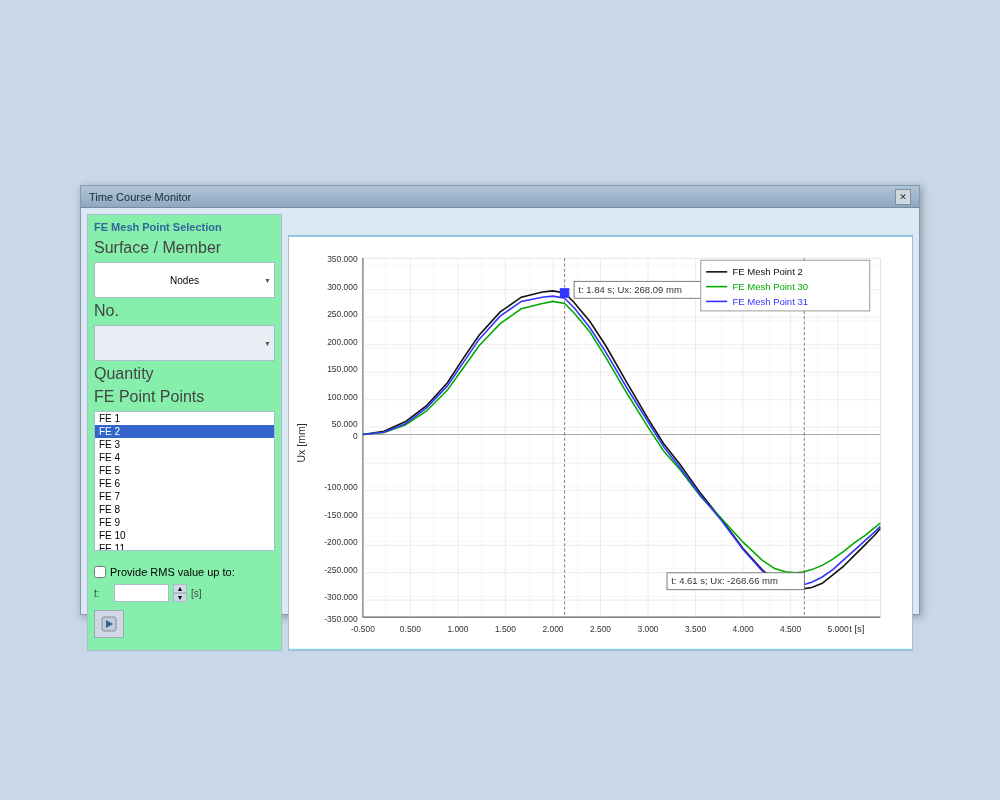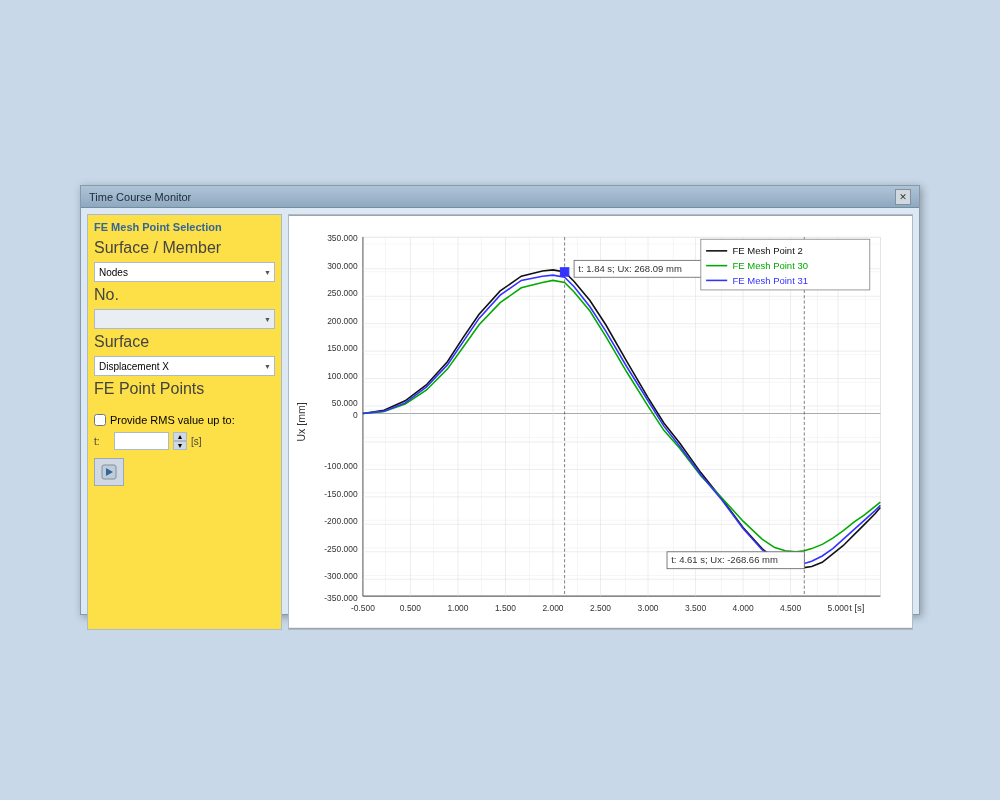--- a/index.html
+++ b/index.html
@@ -50,50 +50,51 @@
       color: #333;
     }
     .content {
       display: flex;
       flex: 1;
       padding: 6px;
       gap: 6px;
     }
     .left-panel {
       width: 195px;
-      background: #fde047;
+      background: #86efac;
       border: 1px solid #aabbcc;
       padding: 6px;
       display: flex;
       flex-direction: column;
       gap: 4px;
       flex-shrink: 0;
     }
     .section-title {
       color: #336699;
       font-size: 11px;
       font-weight: bold;
       margin-bottom: 2px;
     }
     .field-label {
       color: #444;
       font-size: 16px;
       margin-bottom: 1px;
     }
     .select-control {
       width: 100%;
-      height: 20px;
+      height: 36px;
       font-size: 10px;
       background: white;
       border: 1px solid #aabbcc;
       padding: 1px 4px;
       appearance: none;
       -webkit-appearance: none;
       position: relative;
       cursor: pointer;
+      text-align: center;
     }
     .select-wrapper {
       position: relative;
       width: 100%;
     }
     .select-wrapper::after {
       content: '▼';
       font-size: 7px;
       position: absolute;
       right: 4px;
@@ -174,24 +175,25 @@
       background: #d0d8e4;
       border: 1px solid #9baabb;
       display: flex;
       align-items: center;
       justify-content: center;
       cursor: pointer;
       margin-top: 4px;
     }
     .chart-area {
       flex: 1;
-      background: #a3a3a3;
+      background: #7dd3fc;
       border: 1px solid #aabbcc;
       position: relative;
       overflow: hidden;
+      margin-top: 21px;
     }
     svg.chart {
       width: 100%;
       height: 100%;
     }
   </style>
 </head>
 <body>
 
 <div class="window">
@@ -208,27 +210,35 @@
         <select class="select-control">
           <option>Nodes</option>
         </select>
       </div>
       <div class="field-label">No.</div>
       <div class="select-wrapper">
         <select class="select-control" style="background:#e8eef4; color:#888;">
           <option></option>
         </select>
       </div>
-      <div class="field-label">Surface</div>
-      <div class="select-wrapper">
-        <select class="select-control">
-          <option>Displacement X</option>
-        </select>
-      </div>
+      <div class="field-label">Quantity</div>
       <div class="field-label">FE Point Points</div>
+      <div class="fe-list" id="fe-list">
+          <div class="fe-list-item">FE 1</div>
+          <div class="fe-list-item selected">FE 2</div>
+          <div class="fe-list-item">FE 3</div>
+          <div class="fe-list-item">FE 4</div>
+          <div class="fe-list-item">FE 5</div>
+          <div class="fe-list-item">FE 6</div>
+          <div class="fe-list-item">FE 7</div>
+          <div class="fe-list-item">FE 8</div>
+          <div class="fe-list-item">FE 9</div>
+          <div class="fe-list-item">FE 10</div>
+          <div class="fe-list-item">FE 11</div>
+        </div>
       <div class="checkbox-row">
         <input type="checkbox" style="">
         <span>Provide RMS value up to:</span>
       </div>
       <div class="rms-row">
         <span class="rms-label">t:</span>
         <input class="rms-input" type="text" style="width: 55px;">
         <div class="spinner-wrapper">
           <div style="display:flex;flex-direction:column;">
             <div class="spinner-btn">▲</div>

